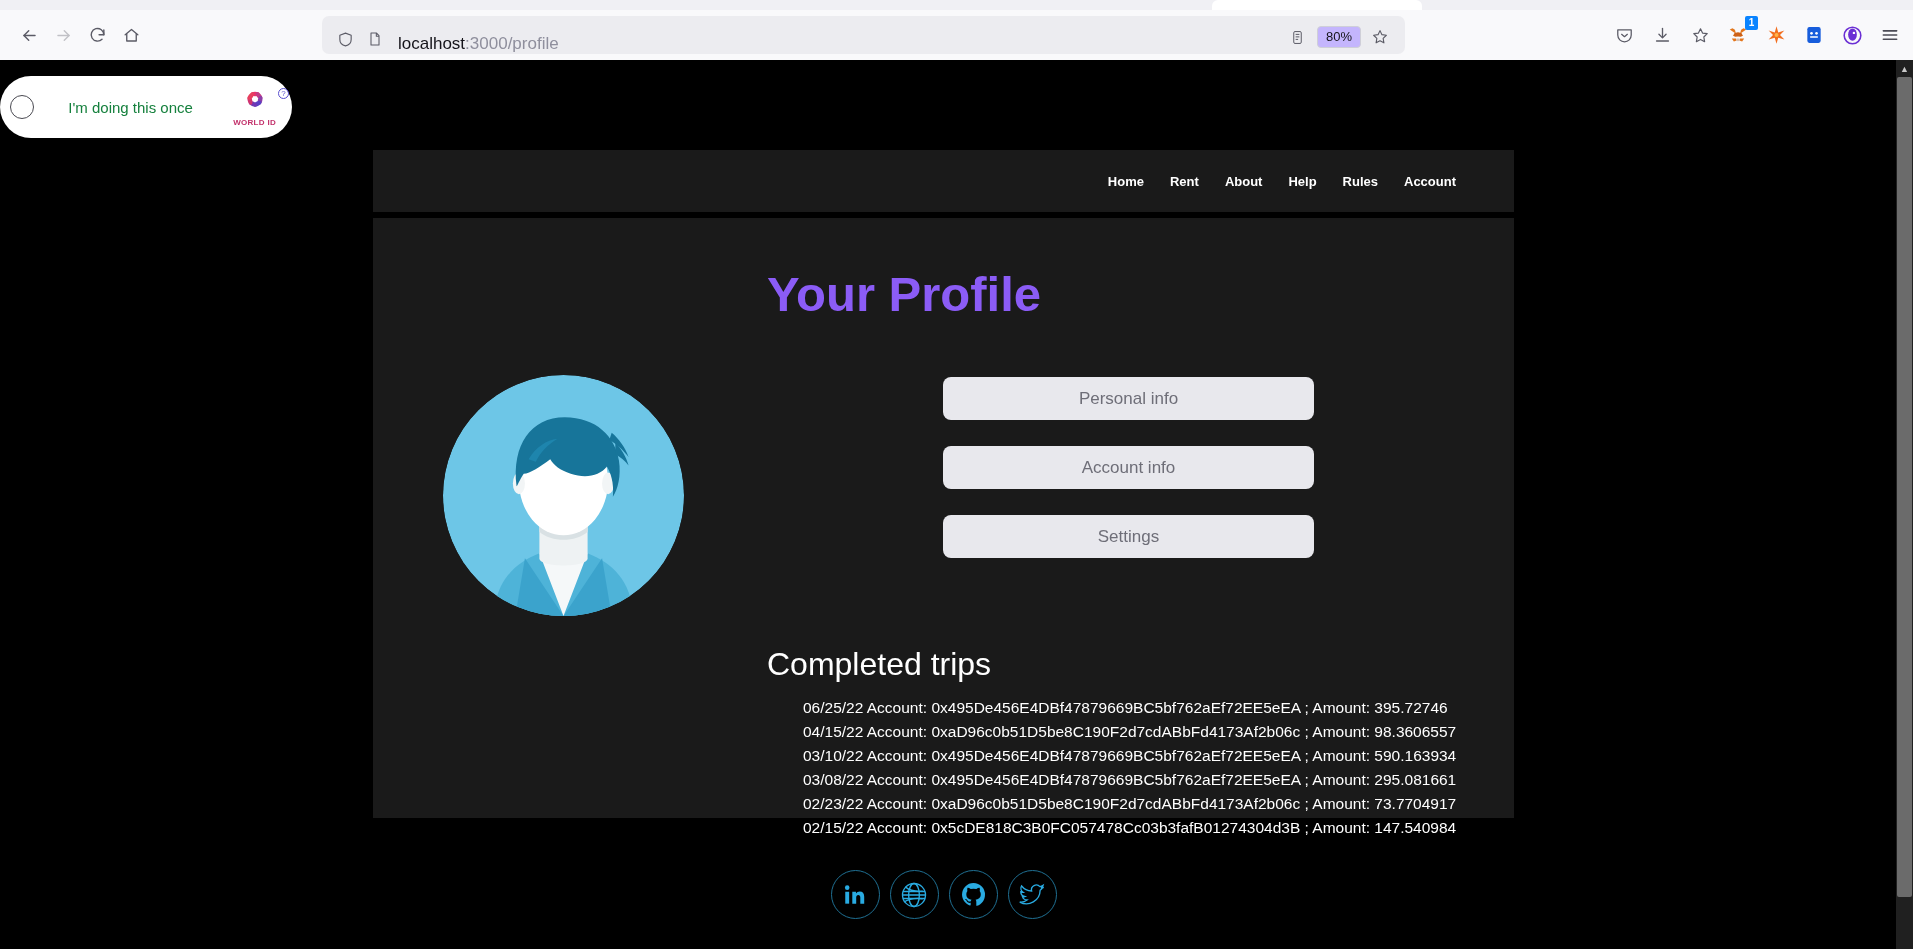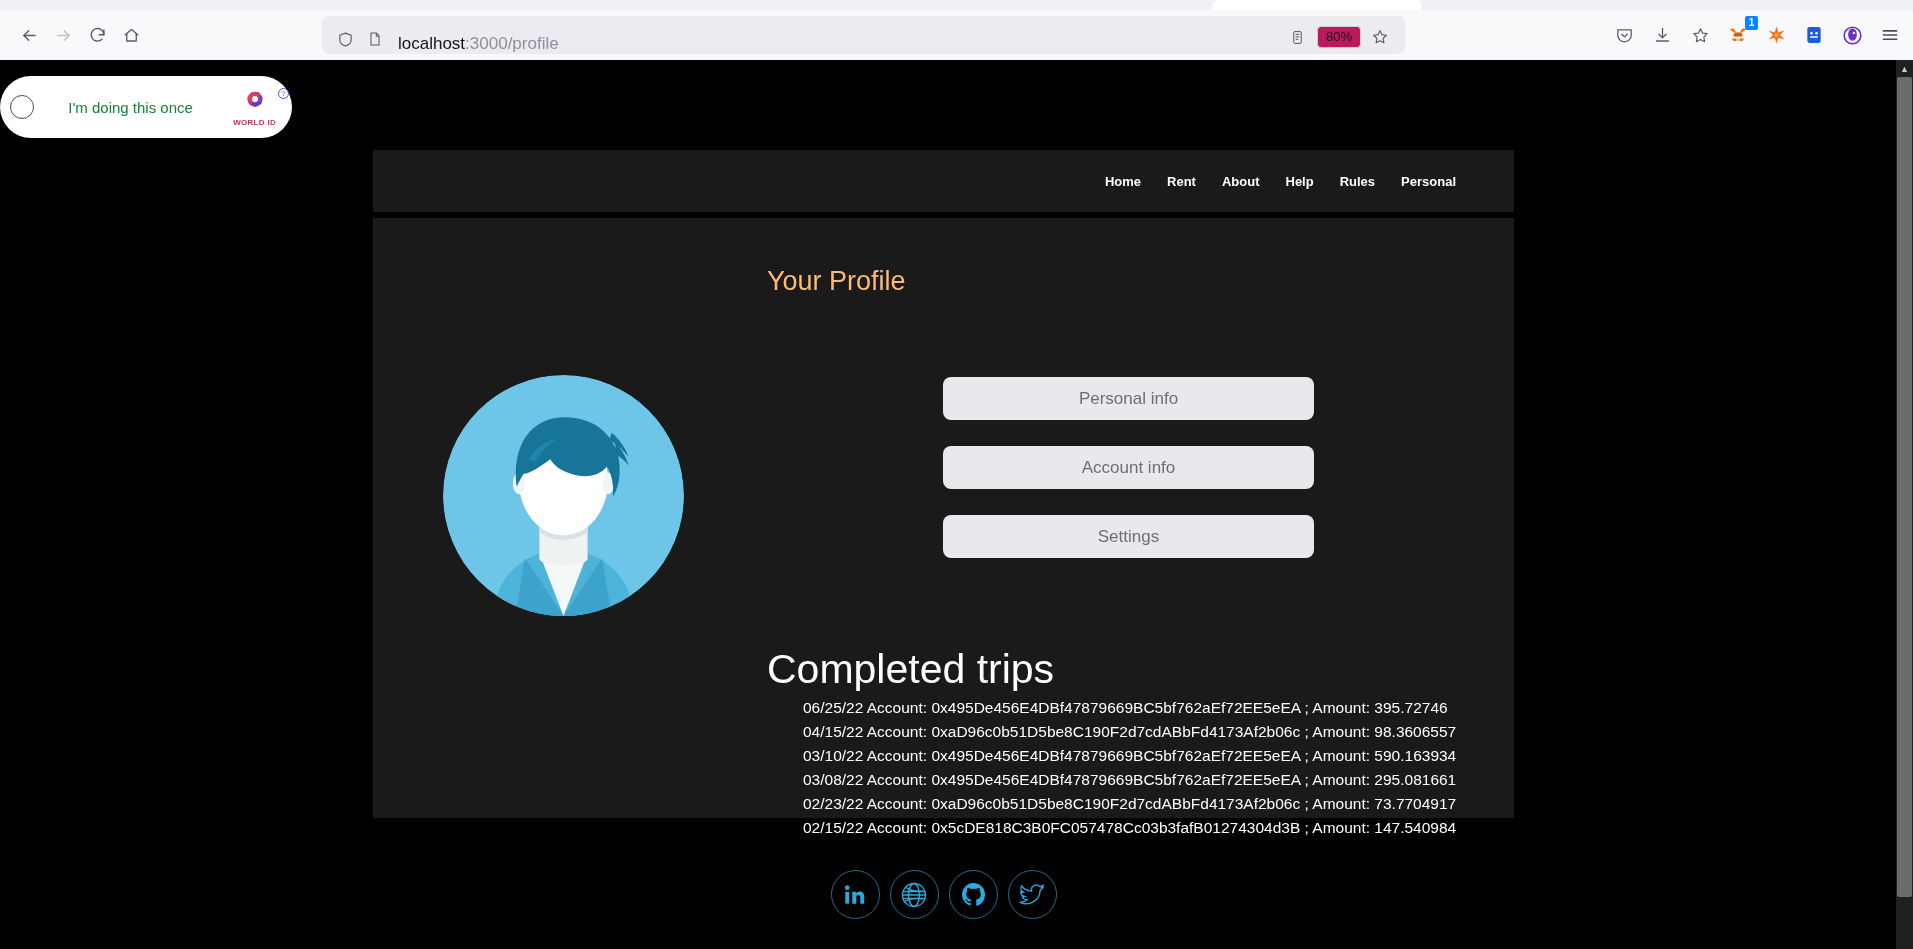--- a/index.html
+++ b/index.html
@@ -84,21 +84,21 @@
   .url-text .path { color: #8f8f9d; }
   .urlbar-right {
     display: flex;
     align-items: center;
     gap: 2px;
     flex: 0 0 auto;
   }
   .zoom-pill {
     font-size: 13px;
     color: #15141a;
-    background: #be185d;
+    background: #c4b5fd;
     border: 1px solid #cfcfd8;
     border-radius: 4px;
     padding: 2px 8px;
     line-height: 16px;
     cursor: pointer;
   }
   .toolbar-right {
     position: absolute;
     right: 6px;
     top: 10px;
@@ -240,23 +240,23 @@
   }
   .site-body {
     background: #1a1a1a;
     margin-top: 6px;
     min-height: 600px;
     position: relative;
     padding-bottom: 30px;
   }
 
   .page-title {
-    color: #fdba74;
-    font-size: 27px;
-    font-weight: normal;
+    color: #8b5cf6;
+    font-size: 49px;
+    font-weight: bold;
     position: absolute;
     left: 394px;
     top: 48px;
     white-space: nowrap;
   }
 
   
   .avatar-wrap {
     position: absolute;
     left: 70px;
@@ -285,21 +285,21 @@
     font-family: "Liberation Sans", sans-serif;
     margin-bottom: 26px;
     cursor: pointer;
   }
 
   .trips-title {
     position: absolute;
     left: 394px;
     top: 428px;
     color: #ffffff;
-    font-size: 41px;
+    font-size: 32px;
     font-weight: normal;
     white-space: nowrap;
   }
   .trips-list {
     position: absolute;
     left: 394px;
     top: 478px;
     width: 700px;
   }
   .trip-row {
@@ -494,21 +494,21 @@
   </div>
 
   <div class="site">
 
     <div class="site-nav">
       <a href="#">Home</a>
       <a href="#">Rent</a>
       <a href="#">About</a>
       <a href="#">Help</a>
       <a href="#">Rules</a>
-      <a href="#">Personal</a>
+      <a href="#">Account</a>
     </div>
 
     <div class="site-body">
 
       <h1 class="page-title">Your Profile</h1>
 
       <div class="avatar-wrap">
         <svg viewBox="0 0 200 200">
           <defs>
             <clipPath id="avClip">

